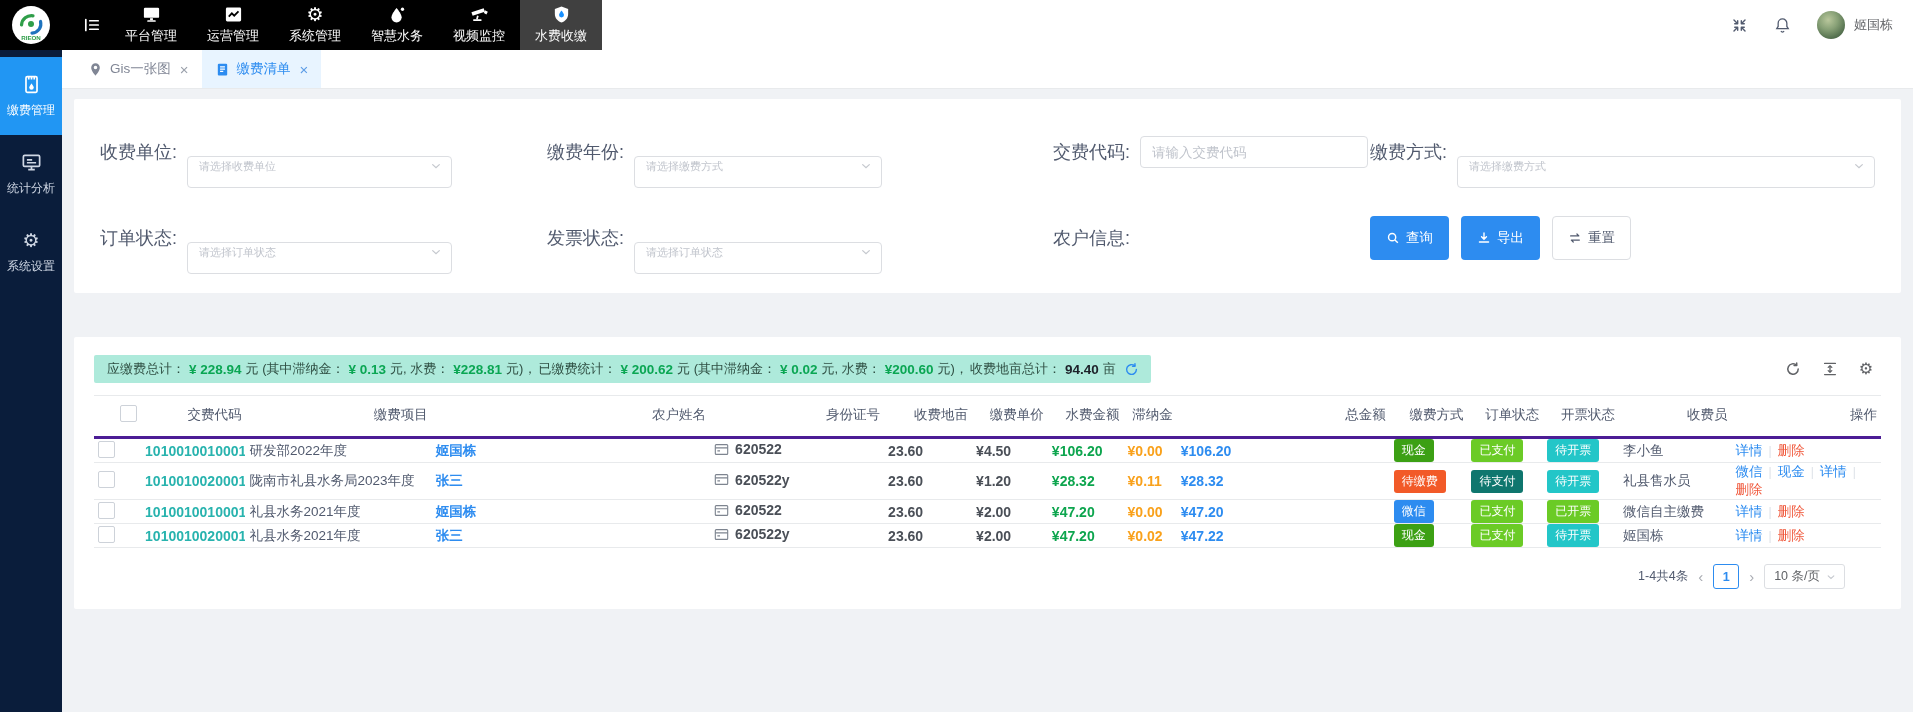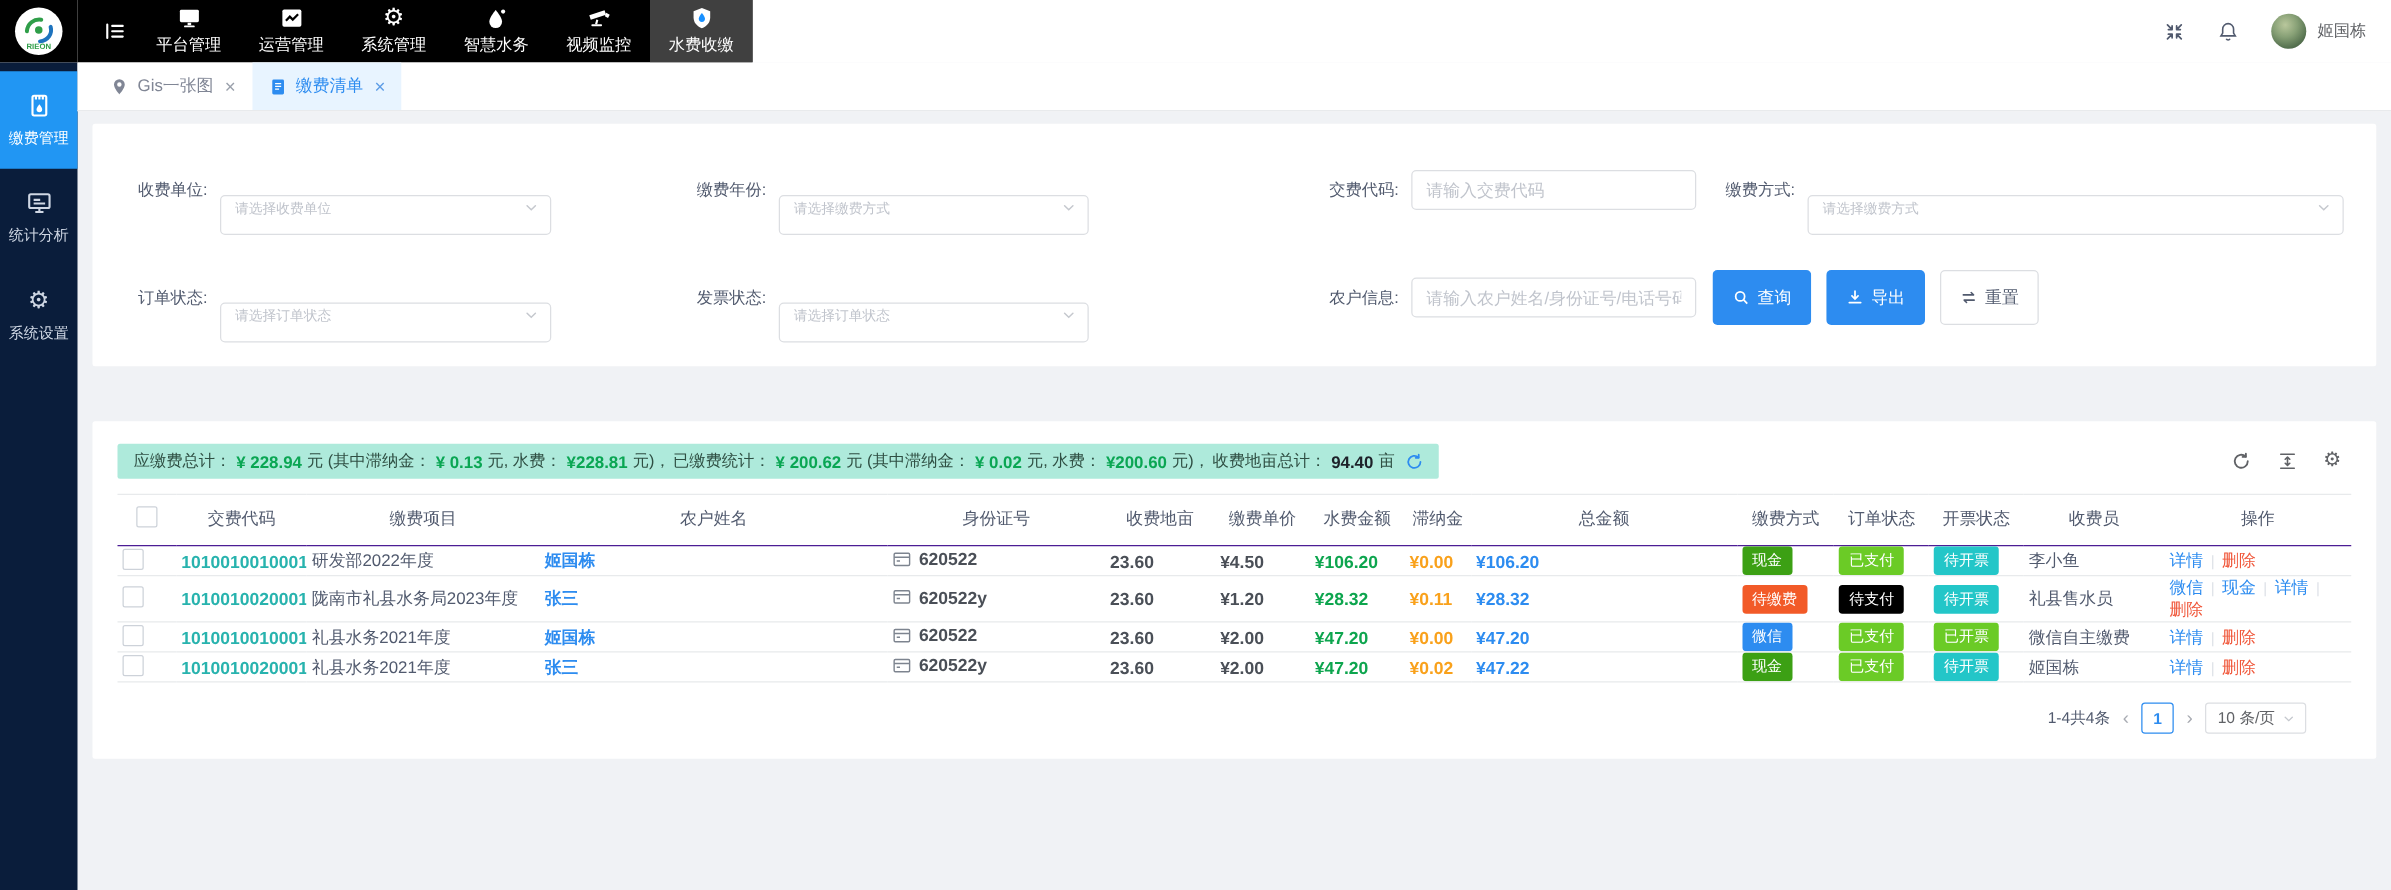--- a/index.html
+++ b/index.html
@@ -48,21 +48,21 @@
   .tab.active .tab-close{color:#5c9ce6;}
 
   
   .content{flex:1;padding:10px 12px 0;overflow:hidden;}
   .card{background:#fff;border-radius:2px;}
 
   
   .filter-card{padding:17px 26px 19px;margin-bottom:44px;}
   .fgrid{display:grid;grid-template-columns:447px 506px 317px 1fr;row-gap:14px;}
   .fcell{display:flex;align-items:center;min-width:0;}
-  .flabel{flex:none;min-width:66px;text-align:right;margin-right:10px;font-size:13px;color:#515a6e;white-space:nowrap;}
+  .flabel{flex:none;min-width:66px;text-align:right;margin-right:10px;font-size:18px;color:#515a6e;white-space:nowrap;}
   .field{height:32px;border:1px solid #dcdee2;border-radius:4px;background:#fff;box-sizing:border-box;}
   .select{display:flex;align-items:center;padding:0 8px 12px 11px;color:#c0c4cc;font-size:11px;cursor:pointer;margin-top:40px;}
   .select .ph{flex:1;overflow:hidden;white-space:nowrap;}
   .chev{width:14px;height:14px;color:#c5c8ce;flex:none;}
   .finput{padding:0 11px;font-size:13.5px;color:#515a6e;outline:none;font-family:inherit;}
   .finput::placeholder{color:#c0c4cc;}
   .fcell:nth-child(4n+1) .field{flex:0 0 265px;width:265px;}
   .fcell:nth-child(4n+2) .field{flex:0 0 248px;width:248px;}
   .fcell:nth-child(4n+3) .field{flex:0 0 228px;width:228px;}
   .fcell:nth-child(4n) .field{flex:1;}
@@ -80,22 +80,22 @@
            font-size:13px;color:#2f4f43;white-space:nowrap;}
   .s-label{margin:0 1px;}
   .s-amount{color:#0aa653;font-weight:bold;margin:0 3px;font-size:13.5px;}
   .s-dark{color:#1d2129;font-weight:bold;margin:0 3px;font-size:13.5px;}
   .sum-refresh{width:15px;height:15px;color:#2d8cf0;margin-left:7px;cursor:pointer;}
   .table-tools{display:flex;align-items:center;gap:21px;color:#606266;margin-right:8px;}
   .tool{width:16px;height:16px;cursor:pointer;}
   .tool.glyph{font-size:16px;width:auto;height:auto;}
 
   table{width:100%;border-collapse:collapse;table-layout:fixed;}
-  th{font-size:13.5px;color:#515a6e;text-align:center;font-weight:normal;padding:9px 4px 11px;
-     border-top:1px solid #e8eaec;border-bottom:1px solid #4c1d95;white-space:nowrap;overflow:hidden;}
+  th{font-size:13.5px;color:#515a6e;text-align:right;font-weight:normal;padding:9px 4px 11px;
+     border-top:1px solid #e8eaec;border-bottom:3px solid #4c1d95;white-space:nowrap;overflow:hidden;}
   td{font-size:13.5px;color:#515a6e;padding:0 4px;border-bottom:1px solid #e8eaec;vertical-align:middle;
      overflow:hidden;}
   .cb{display:inline-block;width:15px;height:15px;border:1px solid #cdd2d9;border-radius:2px;background:#fff;cursor:pointer;}
   .code{color:#28b3ae;font-weight:bold;font-size:14px;cursor:pointer;}
   .farmer{color:#2d8cf0;font-weight:bold;font-size:13.5px;cursor:pointer;}
   .idwrap{display:inline-flex;align-items:center;gap:6px;font-weight:bold;color:#4a4f57;font-size:14px;}
   .idic{width:15px;height:15px;color:#7d848f;flex:none;}
   .num{font-weight:bold;color:#4a4f57;font-size:14px;}
   .water{color:#0da54e;font-weight:bold;font-size:14px;}
   .late{color:#f9a11b;font-weight:bold;font-size:14px;}
@@ -317,21 +317,20 @@
                   <span class="ph">请选择订单状态</span>
                   <span class="icon chev">
                     <svg viewBox="0 0 16 16" fill="none" stroke="currentColor" stroke-width="1.4" stroke-linecap="round">
                       <polyline points="4.2,6.4 8,10 11.8,6.4"></polyline>
                     </svg>
                   </span>
                 </div>
               </div>
               <div class="fcell">
                 <span class="flabel">农户信息:</span>
-                <input class="field finput" placeholder="请输入农户姓名/身份证号/电话号码" style="">
               </div>
               <div class="fcell buttons-cell">
                 <button class="btn primary">
                   <span class="icon ">
                     <svg viewBox="0 0 16 16" fill="none" stroke="currentColor" stroke-width="1.6">
                       <circle cx="7" cy="7" r="4.1"></circle>
                       <path d="M10.2 10.2l3.3 3.3"></path>
                     </svg>
                   </span>
                   <span>查询</span>
@@ -475,21 +474,21 @@
                         </svg>
                       </span>
                       <span>620522y</span>
                     </span></td>
                   <td><span class="num">23.60</span></td>
                   <td><span class="num">¥1.20</span></td>
                   <td><span class="water">¥28.32</span></td>
                   <td><span class="late">¥0.11</span></td>
                   <td><span class="total">¥28.32</span></td>
                   <td><span class="badge" style="background:#f25a28">待缴费</span></td>
-                  <td><span class="badge" style="background:#000000">待支付</span></td>
+                  <td><span class="badge" style="background:#0f766e">待支付</span></td>
                   <td><span class="badge" style="background:#23c6c8">待开票</span></td>
                   <td><span>礼县售水员</span></td>
                   <td><span class="alink primary">微信</span><span class="sep">|</span><span class="alink primary">现金</span><span class="sep">|</span><span class="alink primary">详情</span><span class="sep">|</span><span class="alink danger">删除</span></td>
                 </tr>
                 <tr>
                   <td><span class="cb"></span></td>
                   <td><span class="code">1010010010001</span></td>
                   <td><span>礼县水务2021年度</span></td>
                   <td><span class="farmer">姬国栋</span></td>
                   <td><span class="idwrap">

